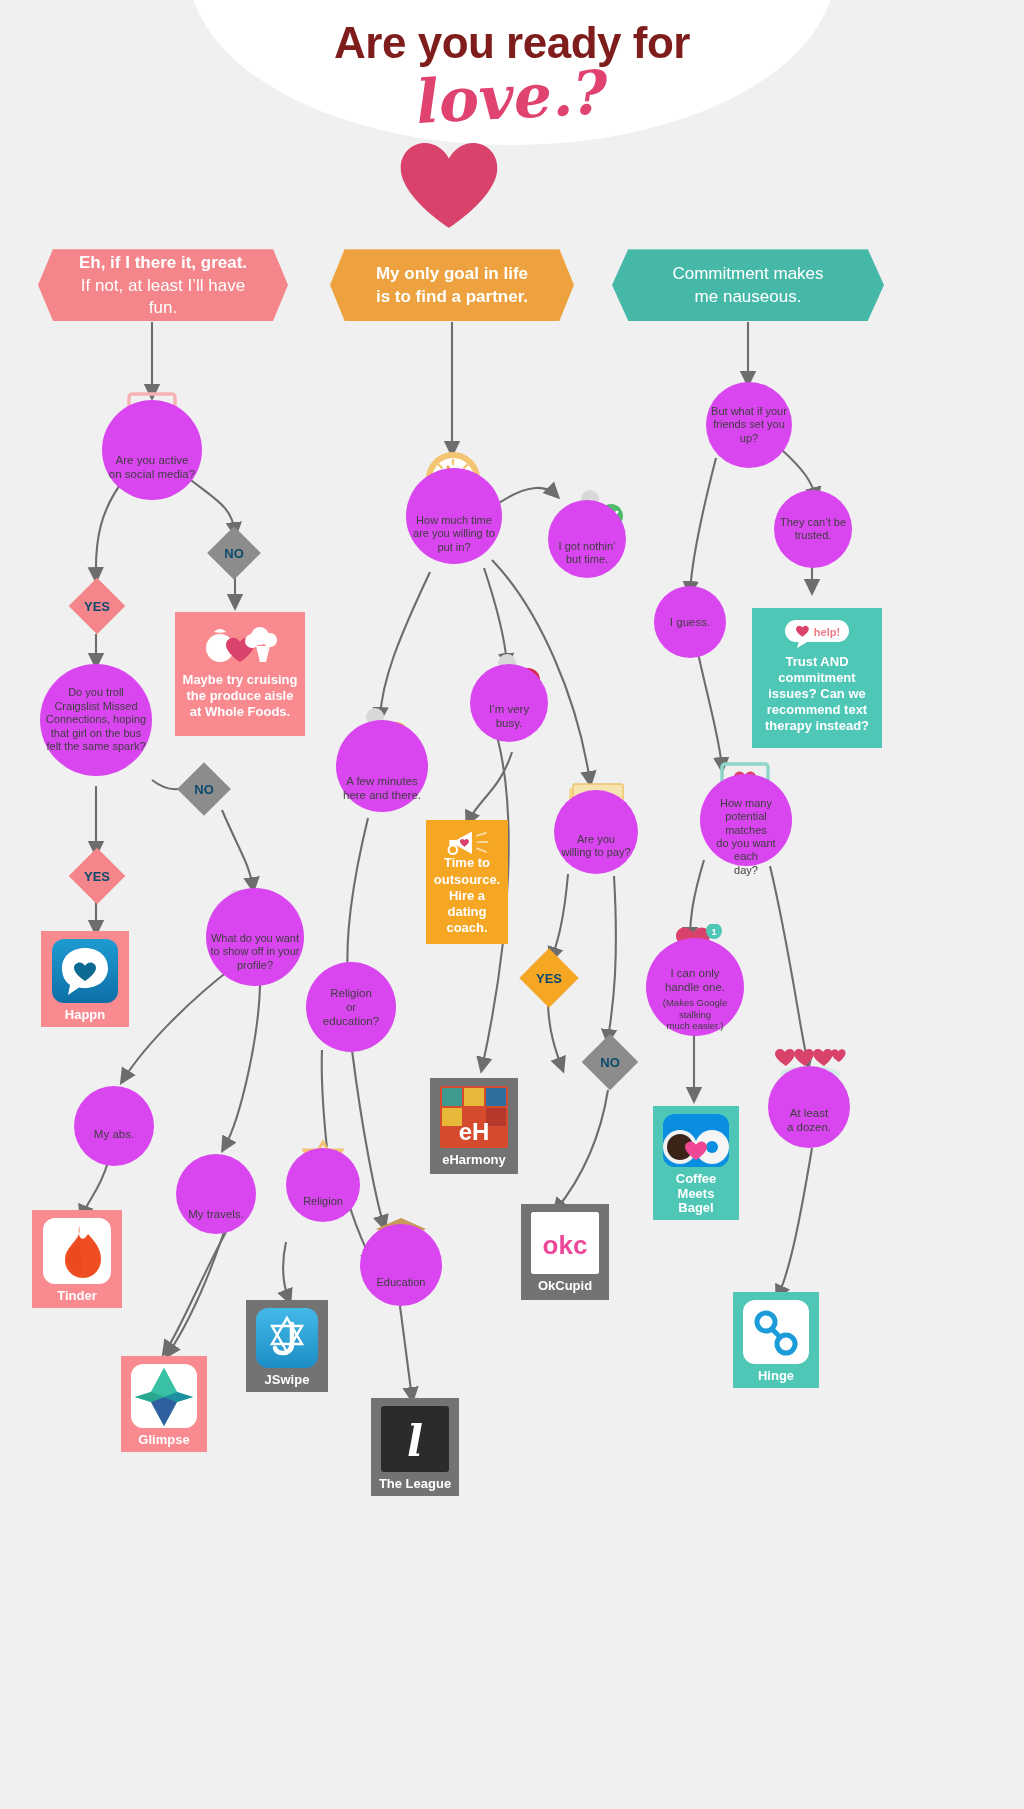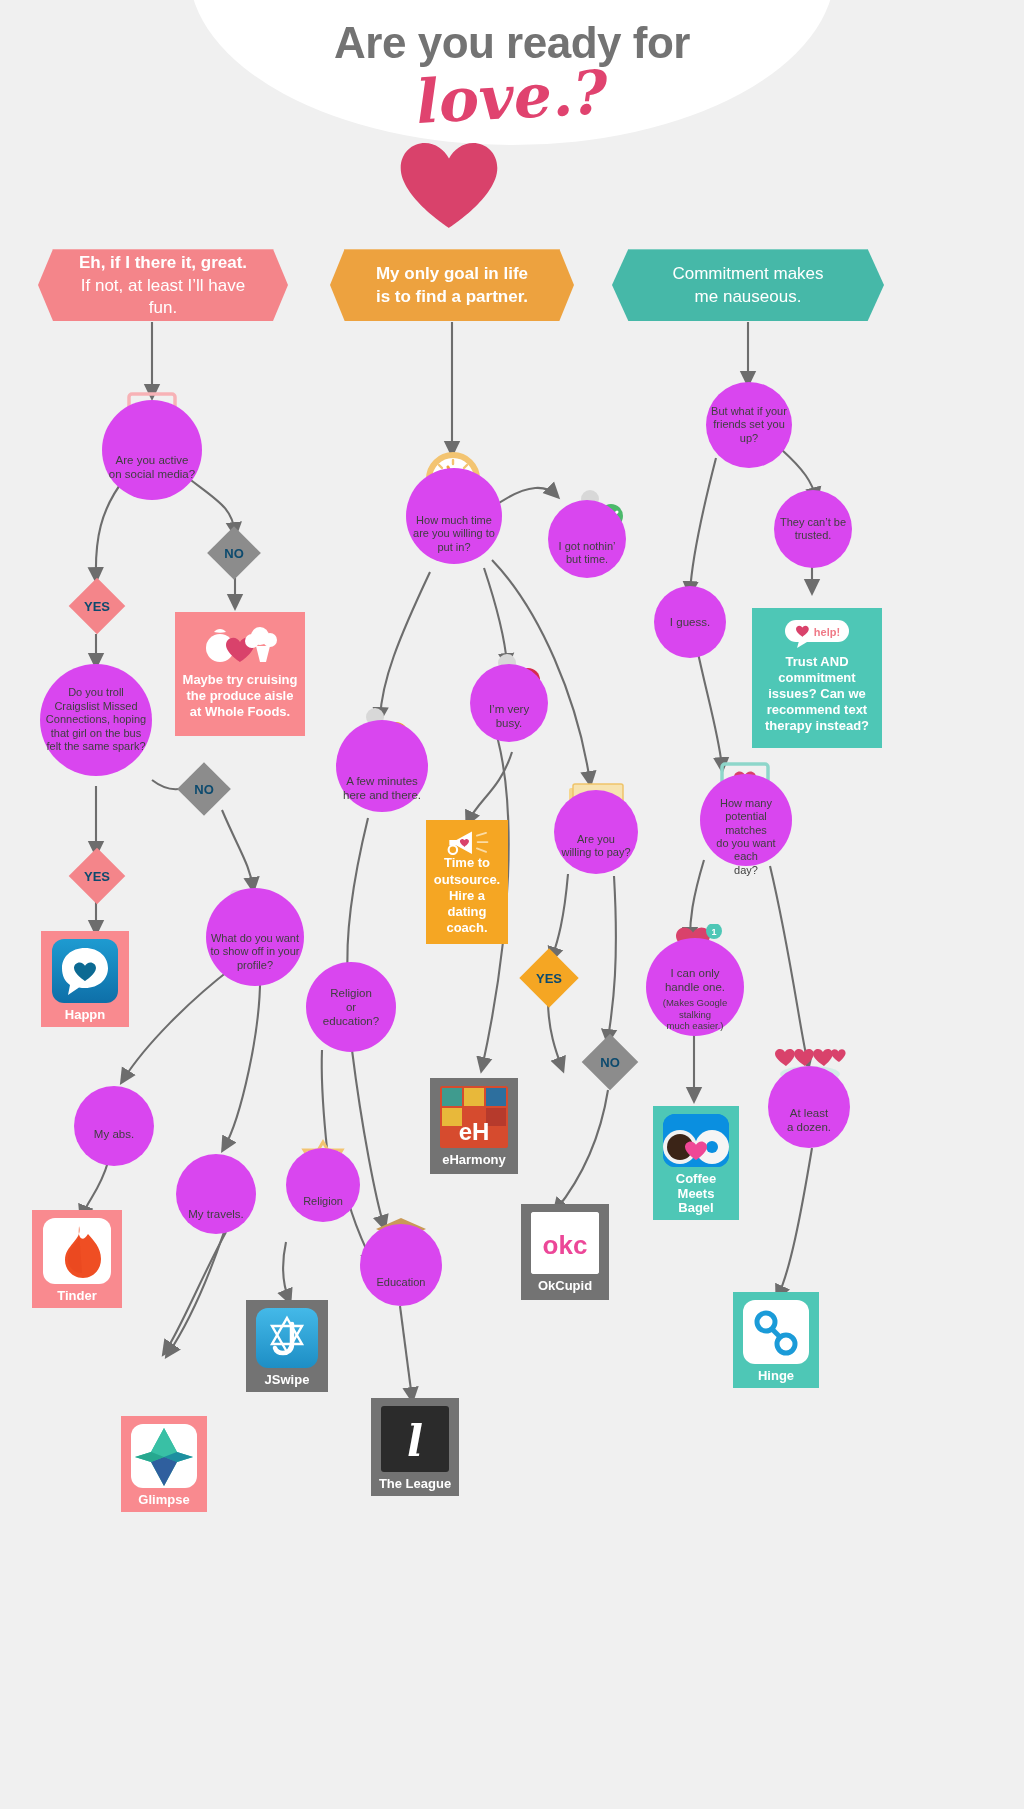--- a/index.html
+++ b/index.html
@@ -15,21 +15,21 @@
   
   .header-dome {
     position:absolute; left:189px; top:-205px;
     width:646px; height:350px;
     background:#ffffff;
     border-radius:50%;
   }
   .title-main {
     position:absolute; left:0; top:18px; width:1024px;
     text-align:center; font-size:44px; font-weight:700;
-    color:#737373; letter-spacing:-0.5px;
+    color:#7f1d1d; letter-spacing:-0.5px;
   }
   .title-script {
     position:absolute; left:0; top:62px; width:1024px;
     text-align:center;
     font-family:"DejaVu Serif", serif;
     font-style:italic; font-size:60px; font-weight:700;
     color:#e0436f;
     transform:rotate(-3deg);
   }
   .big-heart { position:absolute; left:400px; top:143px; width:98px; height:85px; }
@@ -284,21 +284,21 @@
       <path d="M8 28l22-4 14-18h8l-7 20 22-4 6 4-22 8-6 20h-7l-3-18-22 4z" fill="#f4999c"></path>
     </g>
     <path d="M52 36s-9-6-9-11c0-2.8 2.2-4.6 4.6-4.6 1.9 0 3.5 1.1 4.4 2.7.9-1.6 2.5-2.7 4.4-2.7 2.4 0 4.6 1.8 4.6 4.6 0 5-9 11-9 11z" fill="#d9426b"></path>
     <ellipse cx="18" cy="50" rx="12" ry="6" fill="#e0e0e0"></ellipse>
     <ellipse cx="60" cy="54" rx="10" ry="5" fill="#e0e0e0"></ellipse>
   </svg>
   <div class="node" style="left:176px;top:1154px;width:80px;height:80px;font-size:11.5px;">
     <div class="txt" style="margin-top:40px;">My travels.</div>
   </div>
 
-  <div class="tile pink" style="left:121px;top:1416px;width:86px;height:96px;">
+  <div class="tile pink" style="left:121px;top:1356px;width:86px;height:96px;">
     <div class="appicon" style="width:66px;height:66px;background:#fff;">
       <svg viewBox="0 0 66 66" style="width:66px;height:66px;">
         <path d="M33 4 L46 28 L62 33 L46 38 L33 62 L20 38 L4 33 L20 28 Z" fill="#2dbf9e"></path>
         <path d="M33 4 L46 28 L33 33 L20 28 Z" fill="#39c0a5"></path>
         <path d="M46 28 L62 33 L46 38 L33 33 Z" fill="#1d8fa0"></path>
         <path d="M33 33 L46 38 L33 62 L20 38 Z" fill="#2f5f9e"></path>
         <path d="M4 33 L20 28 L33 33 L20 38 Z" fill="#27a88f"></path>
       </svg>
     </div>
     <div class="lbl">Glimpse</div>

